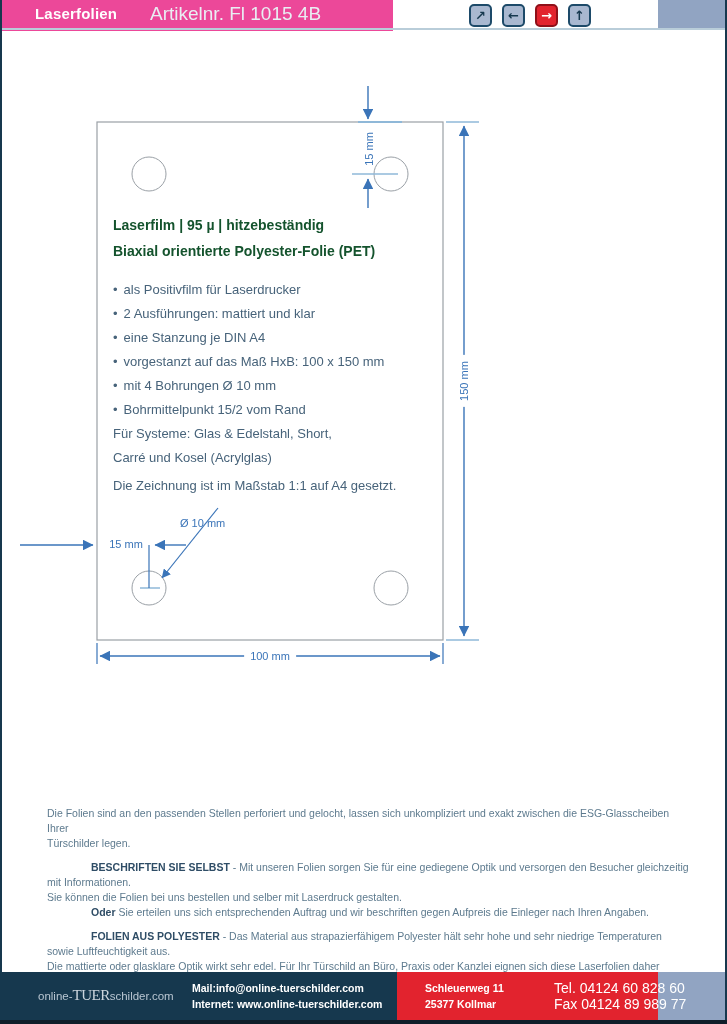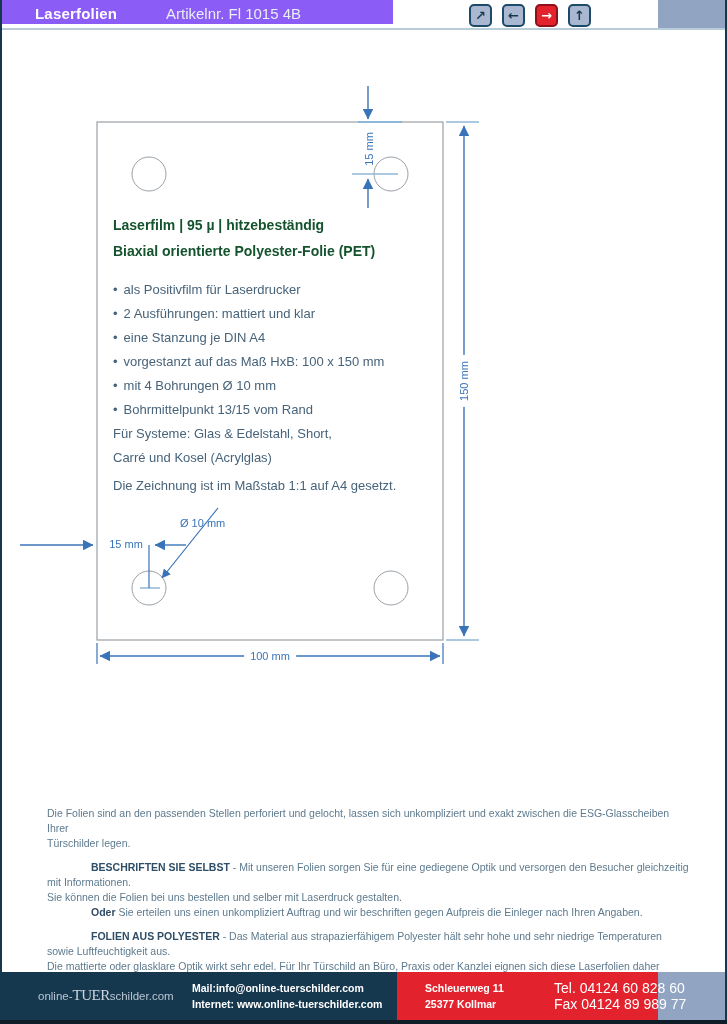--- a/index.html
+++ b/index.html
@@ -8,23 +8,23 @@
   #page {
     position:relative; width:727px; height:1024px; margin:0 auto;
     background:#ffffff; overflow:hidden;
   }
   
   .edge-left  { position:absolute; left:0; top:0; width:2px; height:100%; background:#16384e; z-index:6; }
   .edge-right { position:absolute; right:0; top:0; width:2px; height:100%; background:#16384e; z-index:6; }
   .edge-bottom{ position:absolute; left:0; bottom:0; width:100%; height:4px; background:#0f1d29; z-index:7; }
 
   
-  .header-bar { position:absolute; left:0; top:0; width:393px; height:24px; background:#8b5cf6; z-index:5; }
+  .header-bar { position:absolute; left:0; top:0; width:393px; height:31px; background:#ec4899; z-index:5; }
   .header-bar .ttl { position:absolute; left:35px; top:0; line-height:28px; color:#ffffff; font-size:15px; font-weight:bold; letter-spacing:.2px; }
-  .header-bar .sub { position:absolute; left:166px; top:0; line-height:28px; color:#e9eef3; font-size:15px; }
+  .header-bar .sub { position:absolute; left:150px; top:0; line-height:28px; color:#e9eef3; font-size:19px; }
   .header-underline { position:absolute; left:0; top:28px; width:100%; height:2px; background:#b9cdd9; z-index:5; }
   .corner-block { position:absolute; left:658px; top:0; width:69px; height:28px; background:#91a4c2; z-index:5; }
   .nav-btn {
     position:absolute; top:4px; width:23px; height:23px; border-radius:5px;
     border:2px solid #1d4a69; background:#a9b8d0; color:#16384e;
     font-size:13px; font-weight:bold; line-height:19px; text-align:center;
     cursor:pointer; z-index:6; padding:0; font-family:"DejaVu Sans", sans-serif;
   }
   .nav-btn.red { background:#e2232e; color:#ffffff; border-color:#8f1019; }
 
@@ -131,36 +131,36 @@
 
   <div class="product-text">
     <div class="pt-title">Laserfilm |  95 µ | hitzebeständig</div>
     <div class="pt-title">Biaxial orientierte Polyester-Folie (PET)</div>
     <ul>
       <li><span class="blt">•</span><span>als Positivfilm für Laserdrucker</span></li>
       <li><span class="blt">•</span><span>2 Ausführungen: mattiert und klar</span></li>
       <li><span class="blt">•</span><span>eine Stanzung je DIN A4</span></li>
       <li><span class="blt">•</span><span>vorgestanzt auf das Maß HxB: 100 x 150 mm</span></li>
       <li><span class="blt">•</span><span>mit 4 Bohrungen Ø 10 mm</span></li>
-      <li><span class="blt">•</span><span>Bohrmittelpunkt 13/15 vom Rand</span></li>
+      <li><span class="blt">•</span><span>Bohrmittelpunkt 15/2 vom Rand</span></li>
     </ul>
     <div class="note">Für Systeme: Glas &amp; Edelstahl, Short,</div>
     <div class="note">Carré und Kosel  (Acrylglas)</div>
     <div class="scale-note">Die Zeichnung ist im Maßstab 1:1 auf A4 gesetzt.</div>
   </div>
 
   <div class="info">
     <div class="sec">
       <span class="ln">Die Folien sind an den passenden Stellen perforiert und gelocht, lassen sich unkompliziert und exakt zwischen die ESG-Glasscheiben Ihrer</span>
       <span class="ln">Türschilder legen.</span>
     </div>
     <div class="sec">
       <span class="ln"><b>BESCHRIFTEN SIE SELBST</b><span> - Mit unseren Folien sorgen Sie für eine gediegene Optik und versorgen den Besucher gleichzeitig mit Informationen.</span></span>
       <span class="ln">Sie können die Folien bei uns bestellen und selber mit Laserdruck gestalten.</span>
-      <span class="ln"><b>Oder</b><span> Sie erteilen uns einen unkompliziert Auftrag und wir beschriften gegen Aufpreis die Einleger nach Ihren Angaben.</span></span>
+      <span class="ln"><b>Oder</b><span> Sie erteilen uns sich entsprechenden Auftrag und wir beschriften gegen Aufpreis die Einleger nach Ihren Angaben.</span></span>
     </div>
     <div class="sec">
       <span class="ln"><b>FOLIEN AUS POLYESTER</b><span> - Das Material aus strapazierfähigem Polyester hält sehr hohe und sehr niedrige Temperaturen sowie Luftfeuchtigkeit aus.</span></span>
       <span class="ln">Die mattierte oder glasklare Optik wirkt sehr edel. Für Ihr Türschild an Büro, Praxis oder Kanzlei eignen sich diese Laserfolien daher optimal.</span>
       <span class="ln"><span>Die Laserfolien in </span><b>mattierter</b><span> oder </span><b>glasklarer</b><span> Ausführung mit 2 Bohrungen erhalten Sie bei uns passend zum bestelltem Türschild.</span></span>
       <span class="ln">Sie können die Einleger in einer Menge von 10 oder 100 Exemplaren bestellen.</span>
     </div>
   </div>
 
   <div class="footer">

